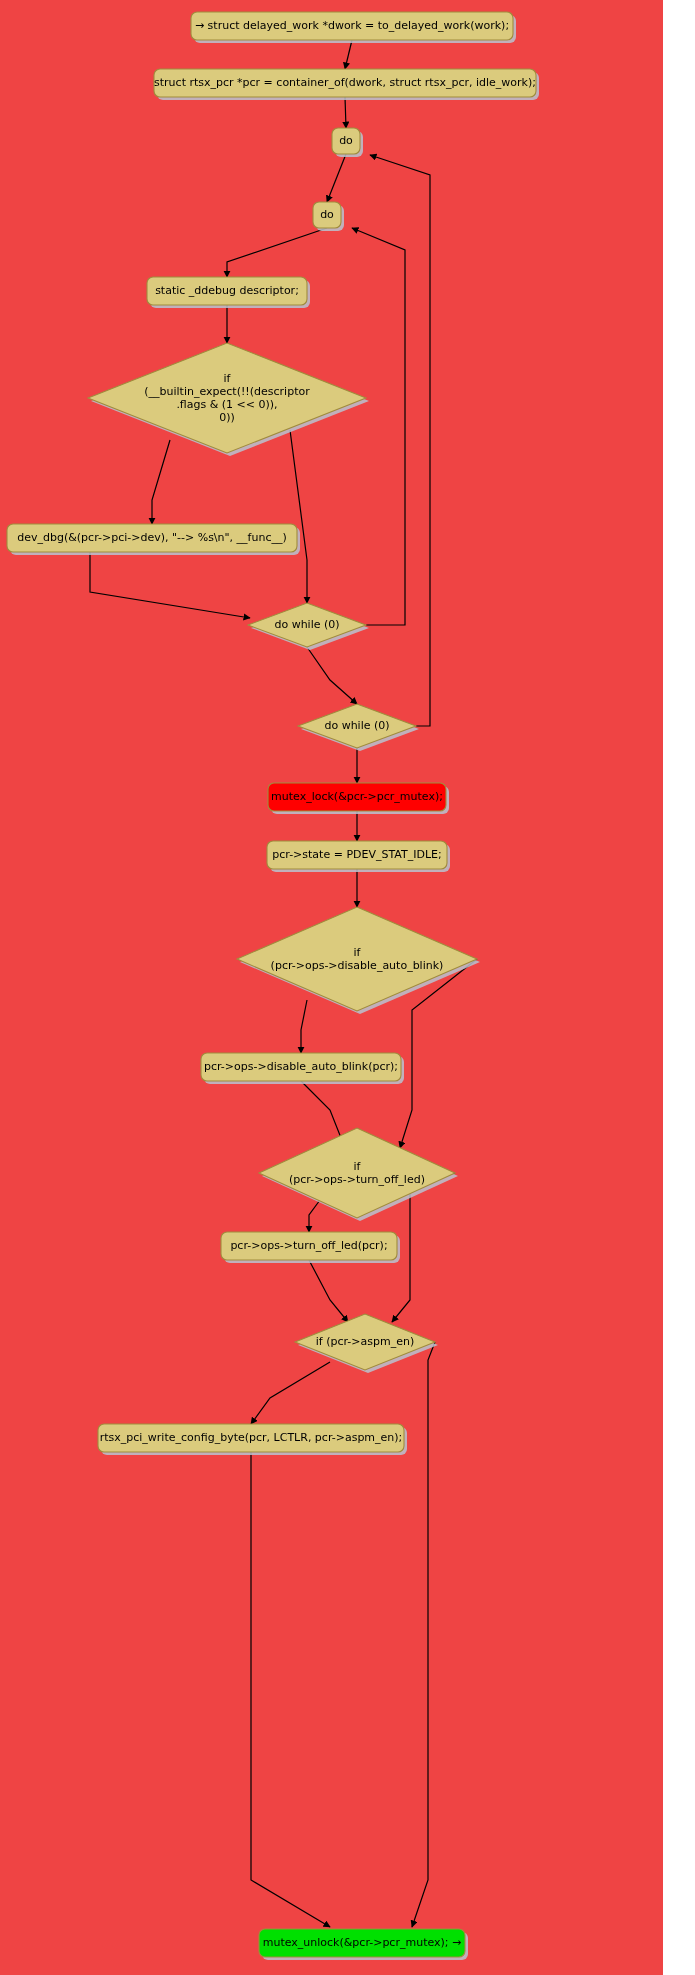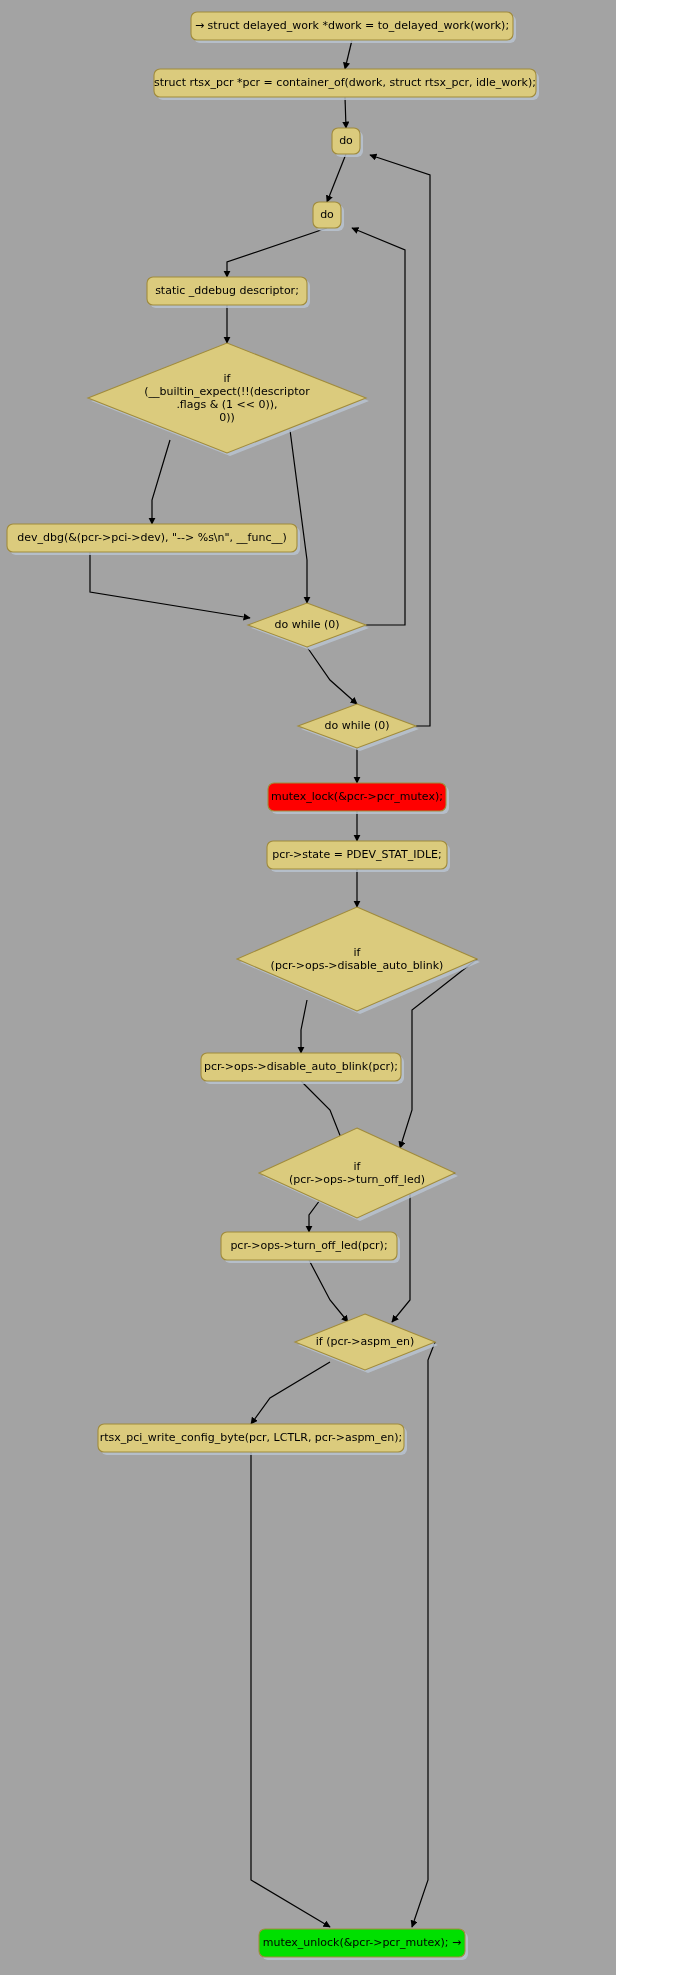--- a/index.html
+++ b/index.html
@@ -5,23 +5,23 @@
   html, body {
     margin: 0;
     padding: 0;
     background: #ffffff;
   }
   body {
     font-family: "DejaVu Sans", sans-serif;
   }
   #flowchart-root {
     position: relative;
-    width: 616px;
+    width: 663px;
     height: 1975px;
-    background: #a3a3a3;
+    background: #ef4444;
     overflow: hidden;
   }
   svg.fc {
     display: block;
     width: 695px;
     height: 1975px;
   }
   .node-text {
     font-family: "DejaVu Sans", sans-serif;
     font-size: 11px;

